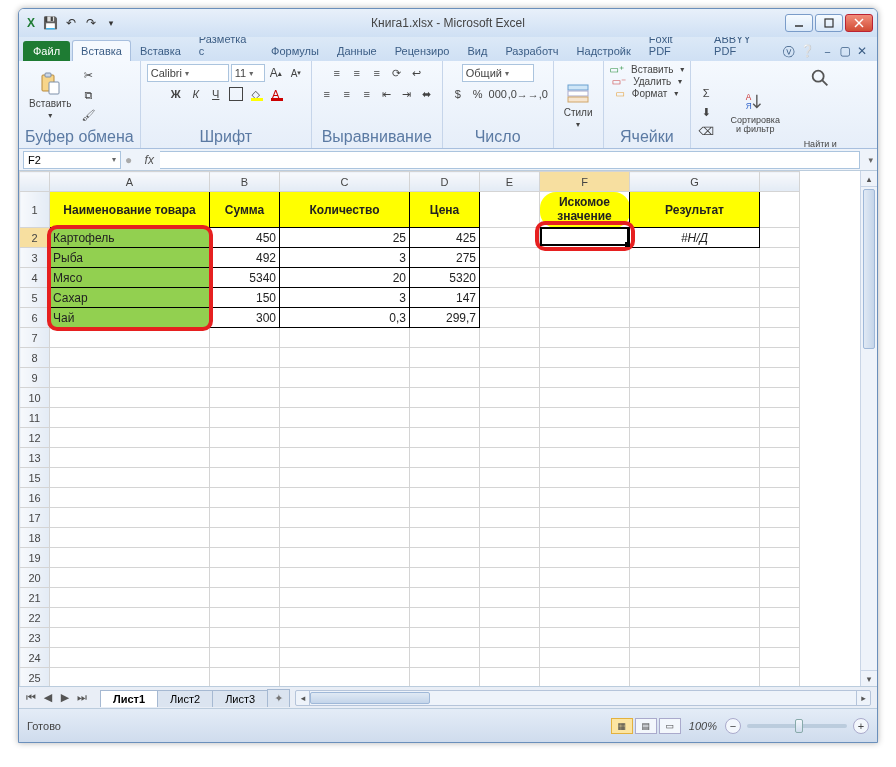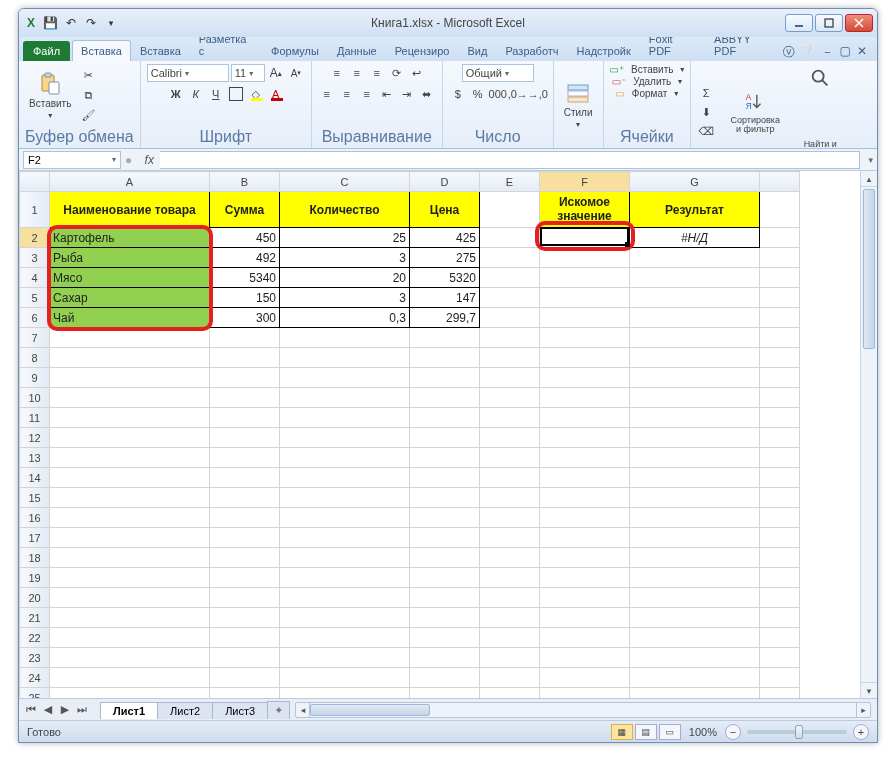--- a/index.html
+++ b/index.html
@@ -47,21 +47,21 @@
   .grid-wrap { flex: 1; position: relative; overflow: hidden; background: #fff; }
   .grid { border-collapse: collapse; table-layout: fixed; font-size: 12px; color: #222; }
   .grid th, .grid td { border: 1px solid #d4d4d4; height: 20px; padding: 0 3px; overflow: hidden; white-space: nowrap; }
   .grid thead th { background: linear-gradient(#f7f9fc,#e3ebf5); font-weight: normal; text-align: center; font-size: 11px; color: #444; }
   .grid thead th.sel-col { background: #f7dfa0; }
   .grid tbody th { background: linear-gradient(90deg,#f7f9fc,#e3ebf5); font-weight: normal; text-align: center; width: 30px; font-size: 11px; color: #444; }
   .grid tbody th.sel-row { background: #f7dfa0; }
   .corner { width: 30px; background: #e3ebf5; }
 
   .hdr-yellow { background: #ffff00; font-weight: bold; text-align: center; border: 1px solid #000 !important; }
-  .hdr-yellow-wrap { white-space: normal; line-height: 1.1; }
+  .hdr-yellow-wrap { white-space: normal; line-height: 1.1; border-radius: 16px; }
   .data-border { border: 1px solid #000 !important; }
   .green-cell { background: #92d050; }
   .num { text-align: right; }
   .ctr { text-align: center; font-style: italic; }
 
   
   .red-box { position: absolute; border: 4px solid #e62020; border-radius: 10px; pointer-events: none; }
 
   
   .active-cell-overlay { position: absolute; border: 2px solid #000; pointer-events: none; }
@@ -81,21 +81,21 @@
   .h-scroll .arr.l { left: 0; border-right: 1px solid #b5c4da; }
   .h-scroll .arr.r { right: 0; border-left: 1px solid #b5c4da; }
 
   
   .v-scroll { position: absolute; right: 0; top: 0; bottom: 0; width: 17px; border-left: 1px solid #c9d5e6; background: #eef3fa; }
   .v-scroll .arr { height: 16px; display: flex; align-items: center; justify-content: center; font-size: 9px; color: #555; border-bottom: 1px solid #c9d5e6; }
   .v-scroll .arr.bot { position: absolute; bottom: 0; width: 100%; border-top: 1px solid #c9d5e6; border-bottom: none; }
   .v-scroll .thumb { position: absolute; left: 2px; top: 18px; width: 12px; height: 160px; background: linear-gradient(90deg,#e0e9f4,#c4d5ea); border: 1px solid #9fb8d8; border-radius: 2px; }
 
   
-  .status-bar { height: 22px; background: linear-gradient(#e4ecf7,#cfdced); border-top: 1px solid #bcd; display: flex; align-items: center; font-size: 11px; padding: 0 8px; color: #444; }
+  .status-bar { height: 34px; background: linear-gradient(#e4ecf7,#cfdced); border-top: 1px solid #bcd; display: flex; align-items: center; font-size: 11px; padding: 0 8px; color: #444; }
   .status-bar .spacer { flex: 1; }
   .view-btn { width: 22px; height: 16px; border: 1px solid #aac; margin-left: 2px; display: flex; align-items: center; justify-content: center; background: #f3f7fc; font-size: 9px; }
   .view-btn.active { background: #fce5a2; border-color: #e3b13e; }
   .zoom-slider { width: 100px; height: 4px; background: #bcd; margin: 0 6px; position: relative; border-radius: 2px; }
   .zoom-slider .tk { position: absolute; left: 50%; top: -3px; width: 1px; height: 10px; background: #789; }
   .zoom-slider .knob { position: absolute; left: 48%; top: -5px; width: 8px; height: 14px; background: linear-gradient(#f3f7fc,#cfdced); border: 1px solid #8aa; border-radius: 2px; }
   .zoom-btn { width: 16px; height: 16px; border: 1px solid #aac; display: flex; align-items: center; justify-content: center; border-radius: 8px; background: #f3f7fc; }
 
   
   .cA{width:160px}.cB{width:70px}.cC{width:130px}.cD{width:70px}.cE{width:60px}.cF{width:90px}.cG{width:130px}.cH{width:40px}
@@ -478,31 +478,20 @@
             <td></td>
             <td></td>
             <td></td>
             <td></td>
             <td></td>
             <td></td>
             <td></td>
             <td></td>
           </tr>
           <tr>
-            <th>14</th>
-            <td></td>
-            <td></td>
-            <td></td>
-            <td></td>
-            <td></td>
-            <td></td>
-            <td></td>
-            <td></td>
-          </tr>
-          <tr>
             <th>15</th>
             <td></td>
             <td></td>
             <td></td>
             <td></td>
             <td></td>
             <td></td>
             <td></td>
             <td></td>
           </tr>
@@ -651,21 +640,21 @@
       <div class="arr r">▸</div>
     </div>
   </div>
 
   <div class="status-bar">
     <span>Готово</span>
     <div class="spacer"></div>
     <div class="view-btn active">▦</div>
     <div class="view-btn">▤</div>
     <div class="view-btn">▭</div>
-    <span style="margin:0 8px;">100%</span>
+    <span style="margin:0 8px;font-style:italic;">100%</span>
     <div class="zoom-btn">−</div>
     <div class="zoom-slider">
         <div class="tk"></div>
         <div class="knob"></div>
       </div>
     <div class="zoom-btn">+</div>
   </div>
 
 </div>
 

